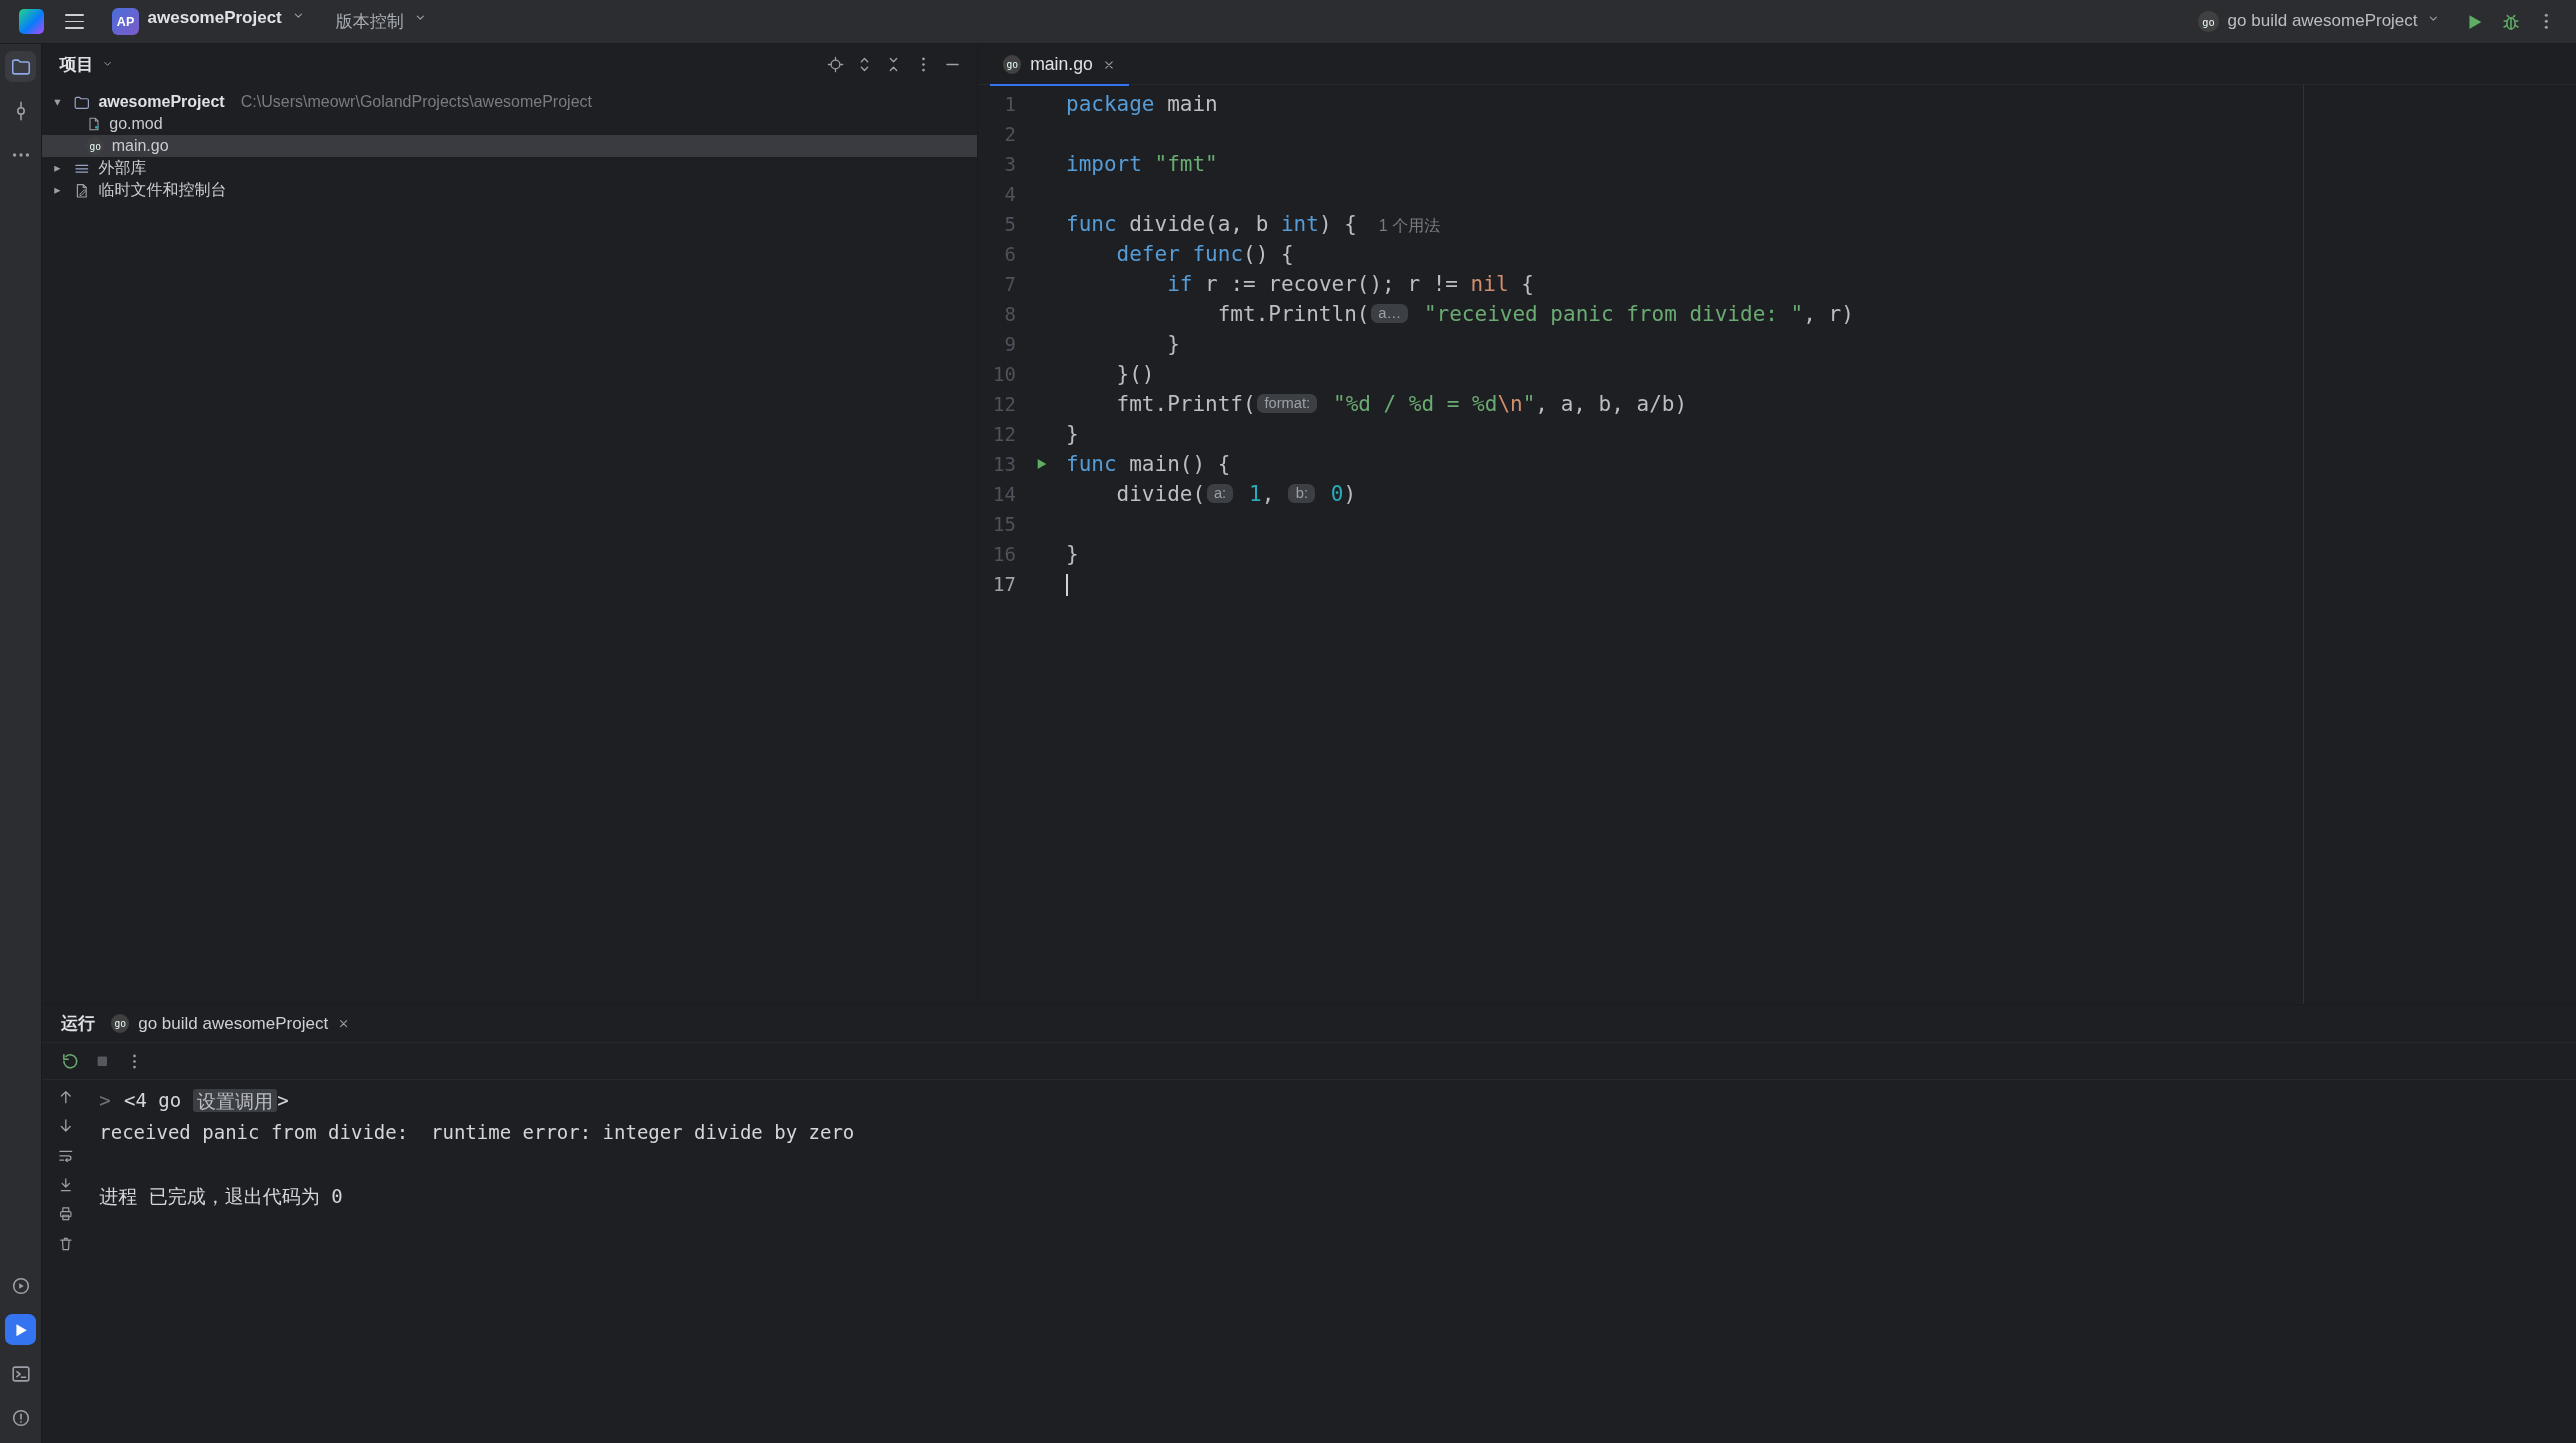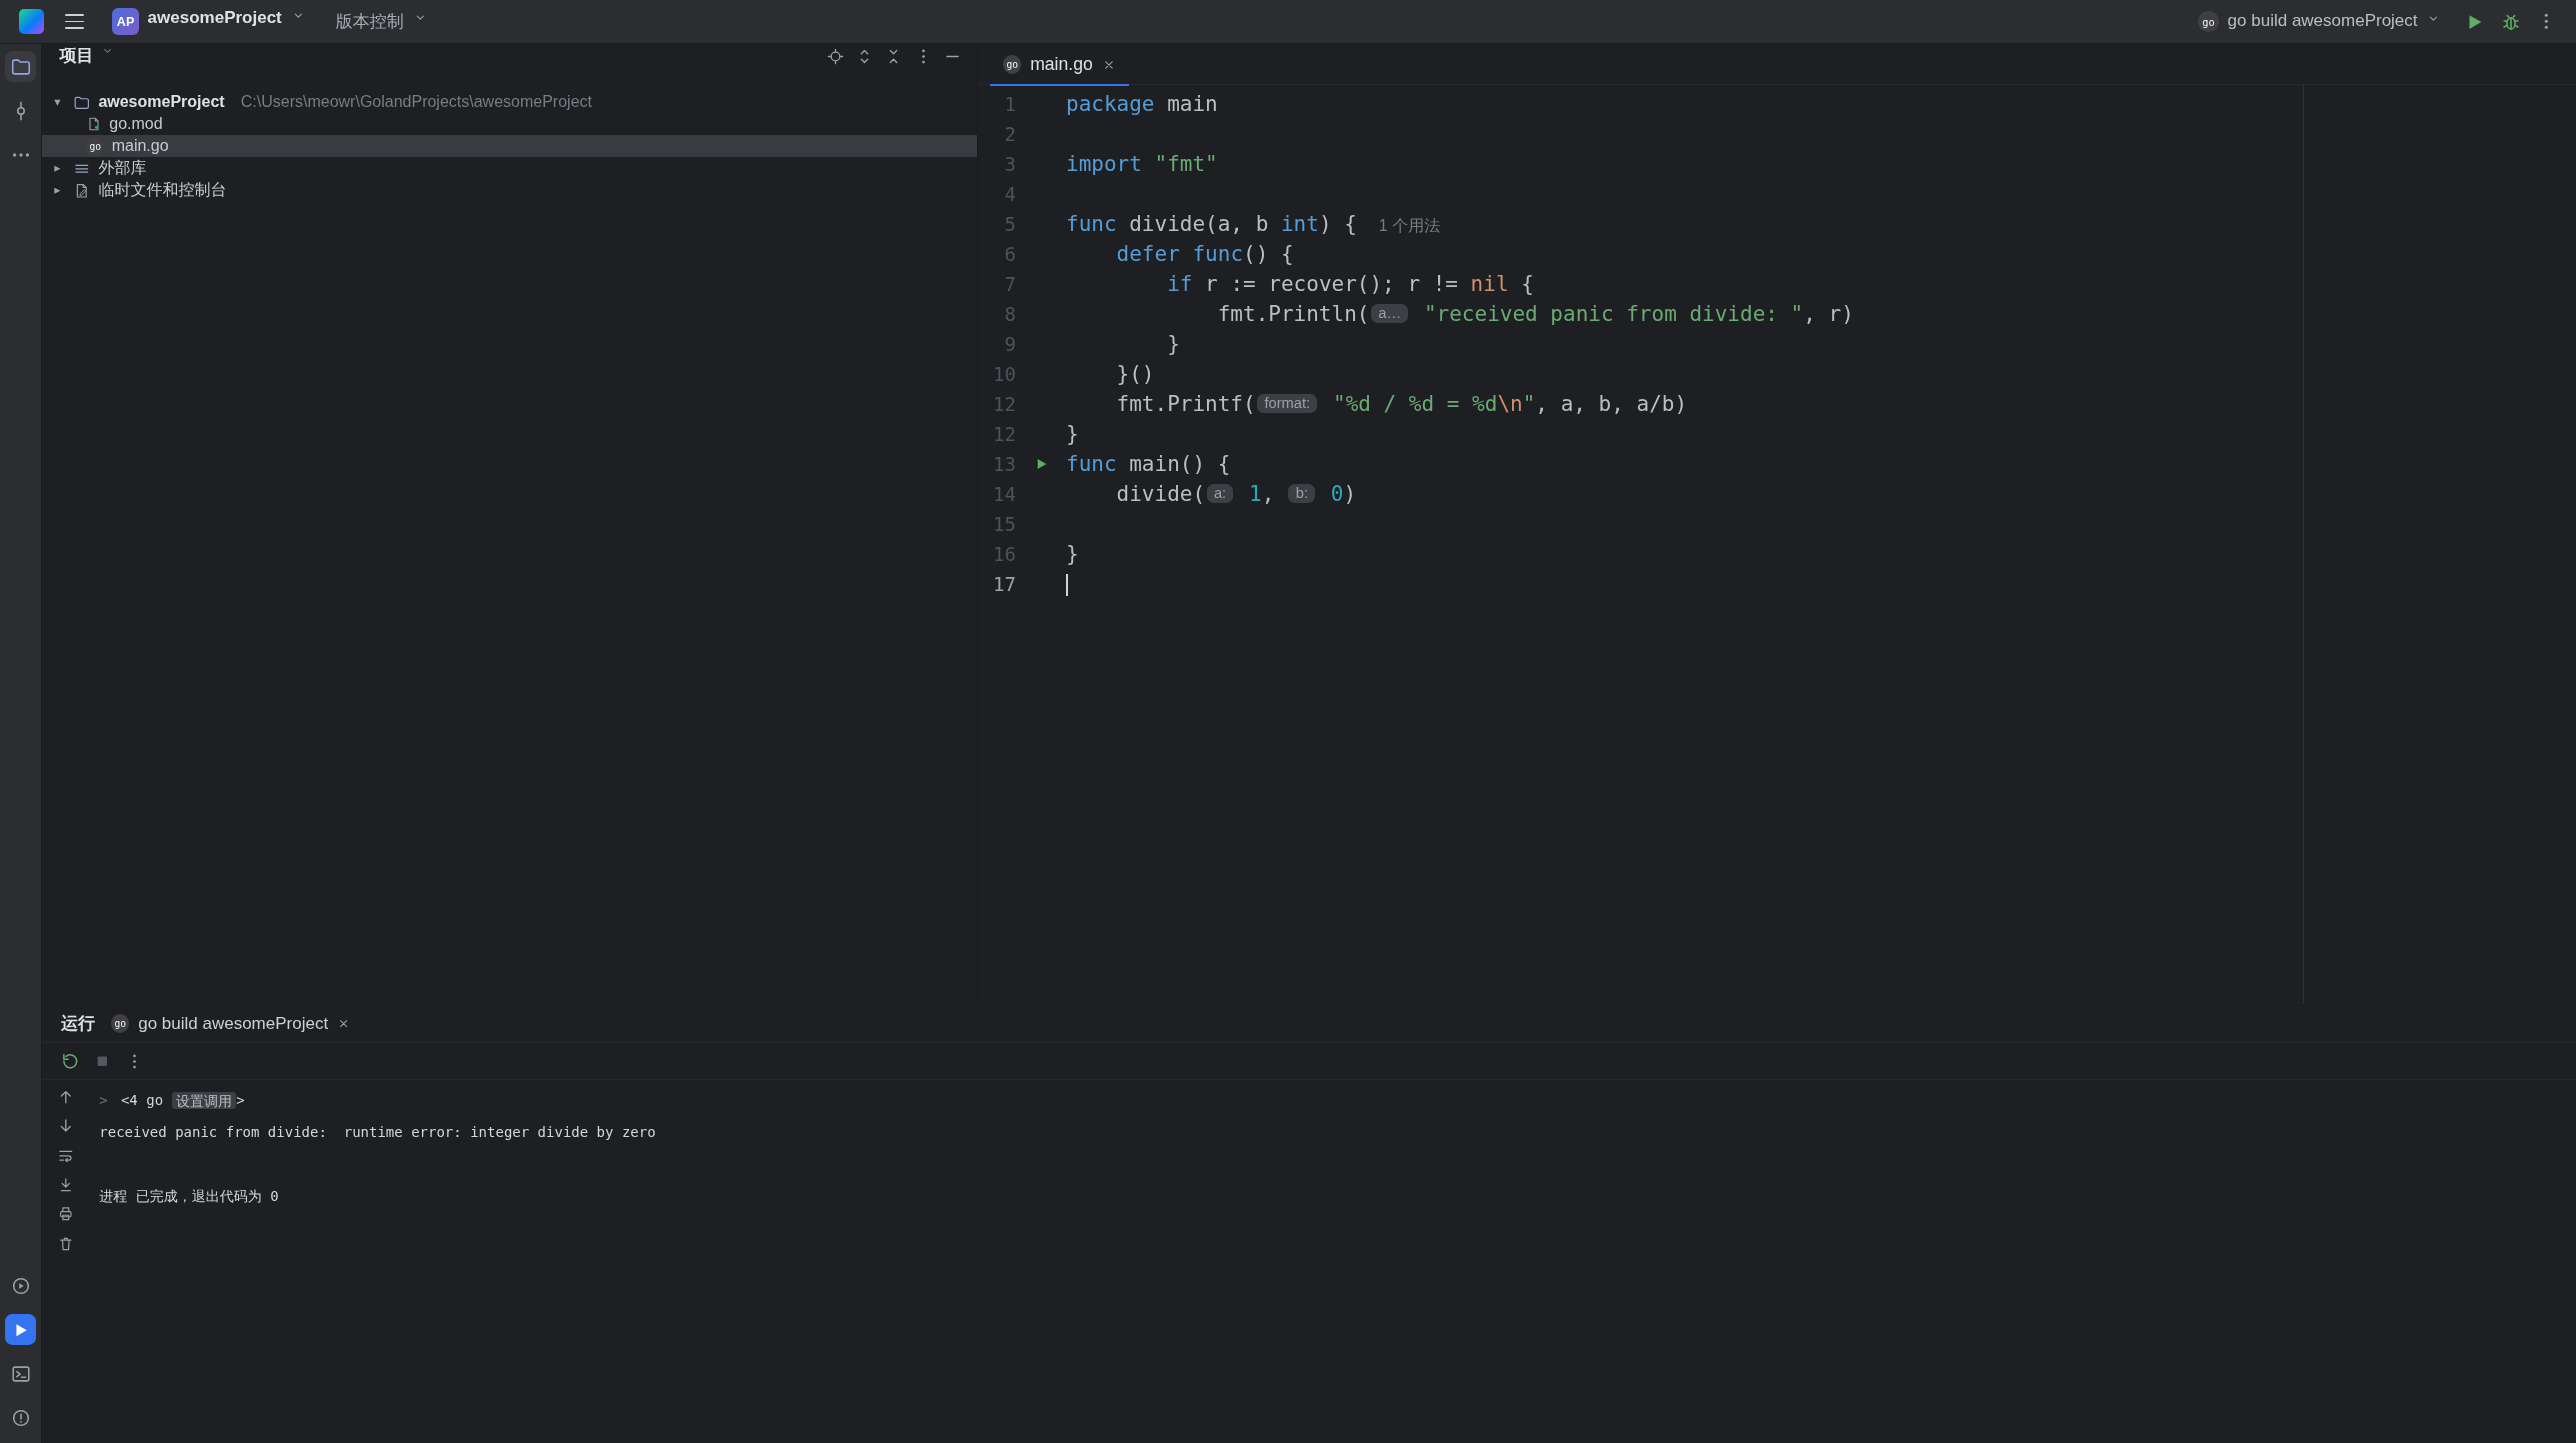--- a/index.html
+++ b/index.html
@@ -33,21 +33,21 @@
     display:flex;flex-direction:column;align-items:center;padding:7.3px 0 10.3px;gap:13.2px}
   .act-btn{width:31px;height:31px;border-radius:7.3px}
   .act-btn.sel-gray{background:#393B40}
   .act-btn.sel-blue{background:#3574F0}
   .act-spacer{flex:1}
   .right-col{flex:1;display:flex;flex-direction:column;min-width:0}
   .main-split{display:flex;height:960px;min-height:0}
 
   
   .proj-panel{width:936px;border-right:0.7px solid #1A1B1E;display:flex;flex-direction:column}
-  .panel-header{height:40px;display:flex;padding:0 11.8px 0 17.6px;gap:7.3px}
+  .panel-header{height:40px;display:flex;align-items:center;padding:0 11.8px 0 17.6px;gap:7.3px}
   .panel-title{font-size:17px;font-weight:600;color:#DFE1E5}
   .panel-actions{margin-left:auto;display:flex;gap:4.4px}
   .pa-btn{width:25px;height:25px;border-radius:4.4px}
   .tree{padding-top:7.3px;font-size:16px;color:#C9CBD1}
   .tree-row{height:22px;display:flex;align-items:center;gap:7.3px;padding-left:6.6px;cursor:pointer}
   .tree-row.d1{padding-left:44px}
   .tree-row.selected{background:#393B40}
   .tw{width:17.6px;display:flex;justify-content:center;flex:none}
   .tree-chev{color:#9DA0A8;font-size:12.5px;line-height:1}
   .tree-label.root{font-weight:600;color:#DFE1E5}
@@ -84,21 +84,21 @@
   .run-header{height:37px;display:flex;align-items:center;padding-left:19px;gap:16px}
   .run-title{font-size:17px;font-weight:600;color:#DFE1E5}
   .run-tab{display:flex;align-items:center;gap:8.8px;cursor:pointer}
   .run-tab-label{font-size:17px;color:#CED0D6}
   .run-toolbar{height:38px;display:flex;align-items:center;padding-left:14.7px;gap:5.9px;
     border-top:0.7px solid #26282B;border-bottom:0.7px solid #26282B}
   .tb-btn{width:26.5px;height:26.5px;border-radius:4.4px}
   .console{flex:1;display:flex;min-height:0}
   .console-gutter{width:47px;display:flex;flex-direction:column;align-items:center;padding-top:5.9px;gap:7.3px}
   .cg-btn{width:22px;height:22px;border-radius:4.4px}
-  .console-body{padding:4.4px 0 0 10.3px;font-family:"DejaVu Sans Mono",monospace;font-size:14px}
+  .console-body{padding:4.4px 0 0 10.3px;font-family:"DejaVu Sans Mono",monospace;font-size:19px}
   .console-line{height:32px;line-height:32px;white-space:pre}
   .cs-pl{color:#D4D6DA}
   .cs-dim{color:#6F737A;margin-right:13.2px}
   .cs-fold{background:#3B3E43;border-radius:2.9px;padding:0.7px 4.4px;color:#BCBEC4}
 </style>
 </head>
 <body>
 
 <header class="header">
   <span class="logo"></span>

